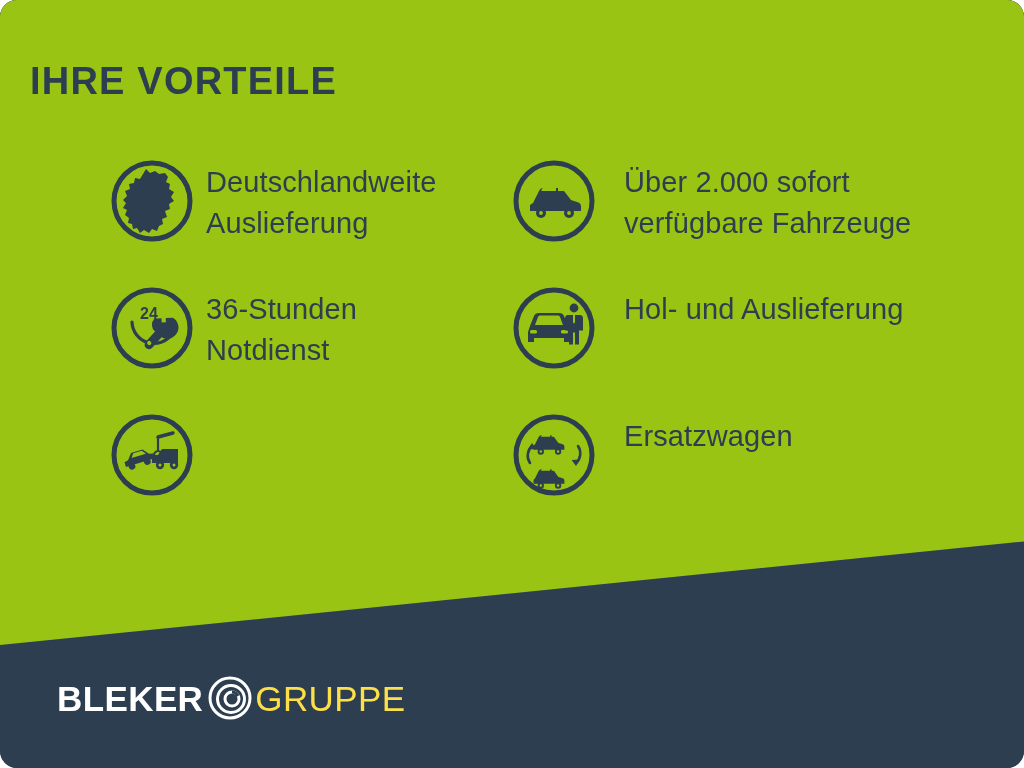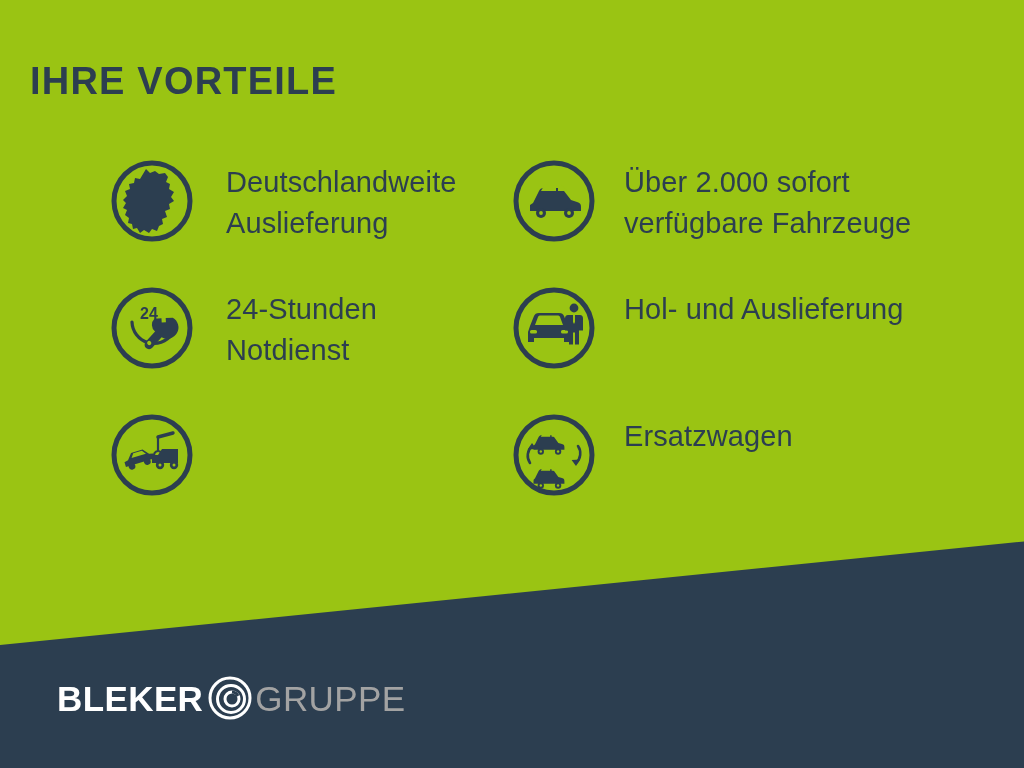--- a/index.html
+++ b/index.html
@@ -7,20 +7,21 @@
     padding: 0;
     background: #ffffff;
   }
   #slide {
     position: relative;
     width: 1024px;
     height: 768px;
     overflow: hidden;
     background: #2c3e50;
     font-family: "Liberation Sans", "DejaVu Sans", sans-serif;
+    border-radius: 17px;
   }
   
   .bg-dark {
     position: absolute;
     inset: 0;
     background: #2c3e50;
   }
   .bg-green {
     position: absolute;
     inset: 0;
@@ -63,21 +64,21 @@
   .icon-wrap {
     flex: 0 0 auto;
     width: 84px;
     height: 84px;
     position: relative;
     top: 4px;
   }
   .icon-wrap svg { display: block; width: 84px; height: 84px; }
 
   .feature-label {
-    margin-left: 32px;
+    margin-left: 12px;
     color: #2c3e50;
     font-size: 29px;
     line-height: 41px;
     padding-top: 7px;
     white-space: pre-line;
     letter-spacing: 0.1px;
   }
   .col-right .feature-label { margin-left: 28px; }
 
   
@@ -97,21 +98,21 @@
     color: #ffffff;
     font-size: 35px;
     font-weight: bold;
     letter-spacing: 0.4px;
     line-height: 1;
     margin-left: 25px;
   }
   .logo-mark { margin: 0 2px 0 4px; }
   .logo-mark svg { display: block; }
   .logo-gruppe {
-    color: #a3a3a3;
+    color: #fde047;
     font-size: 35px;
     font-weight: 300;
     letter-spacing: 0.4px;
     line-height: 1;
   }
   .logo-url {
     color: #ffffff;
     font-size: 17px;
     text-align: center;
     width: 248px;
@@ -150,21 +151,21 @@
             <circle cx="42" cy="42" r="38" fill="none" stroke="#2c3e50" stroke-width="5"></circle>
             <path d="M22 36 a22 22 0 0 0 40 12" fill="none" stroke="#2c3e50" stroke-width="3.2" stroke-linecap="round"></path>
             <path d="M60 44 l3 4" fill="none" stroke="#2c3e50" stroke-width="3.2" stroke-linecap="round"></path>
             <text x="30" y="33" font-family="Liberation Sans, sans-serif" font-size="16" font-weight="bold" fill="#2c3e50">24</text>
             <g transform="rotate(42 45 44)">
               <path fill="#2c3e50" d="M50 23 l-5 5 3 3 -3 3 -3 -3 -5 5 a8.5 8.5 0 0 0 9 9 l0 14 a4.4 4.4 0 0 0 8.8 0 l0 -14 a8.5 8.5 0 0 0 -4.8 -22z"></path>
               <circle cx="49.4" cy="57.5" r="2.1" fill="#9ac413"></circle>
             </g>
           </svg>
         </div>
-        <div class="feature-label">24-Stunden
+        <div class="feature-label">36-Stunden
 Notdienst</div>
       </div>
 
       <div class="feature">
         <div class="icon-wrap">
           <svg viewBox="0 0 84 84">
             <circle cx="42" cy="42" r="38" fill="none" stroke="#2c3e50" stroke-width="5"></circle>
 
             <g transform="rotate(-17 32 45)">
               <path fill="#2c3e50" d="M14 44 l4 -1 5 -6 12 0 5 6 4 1 1 5 -31 0z"></path>

